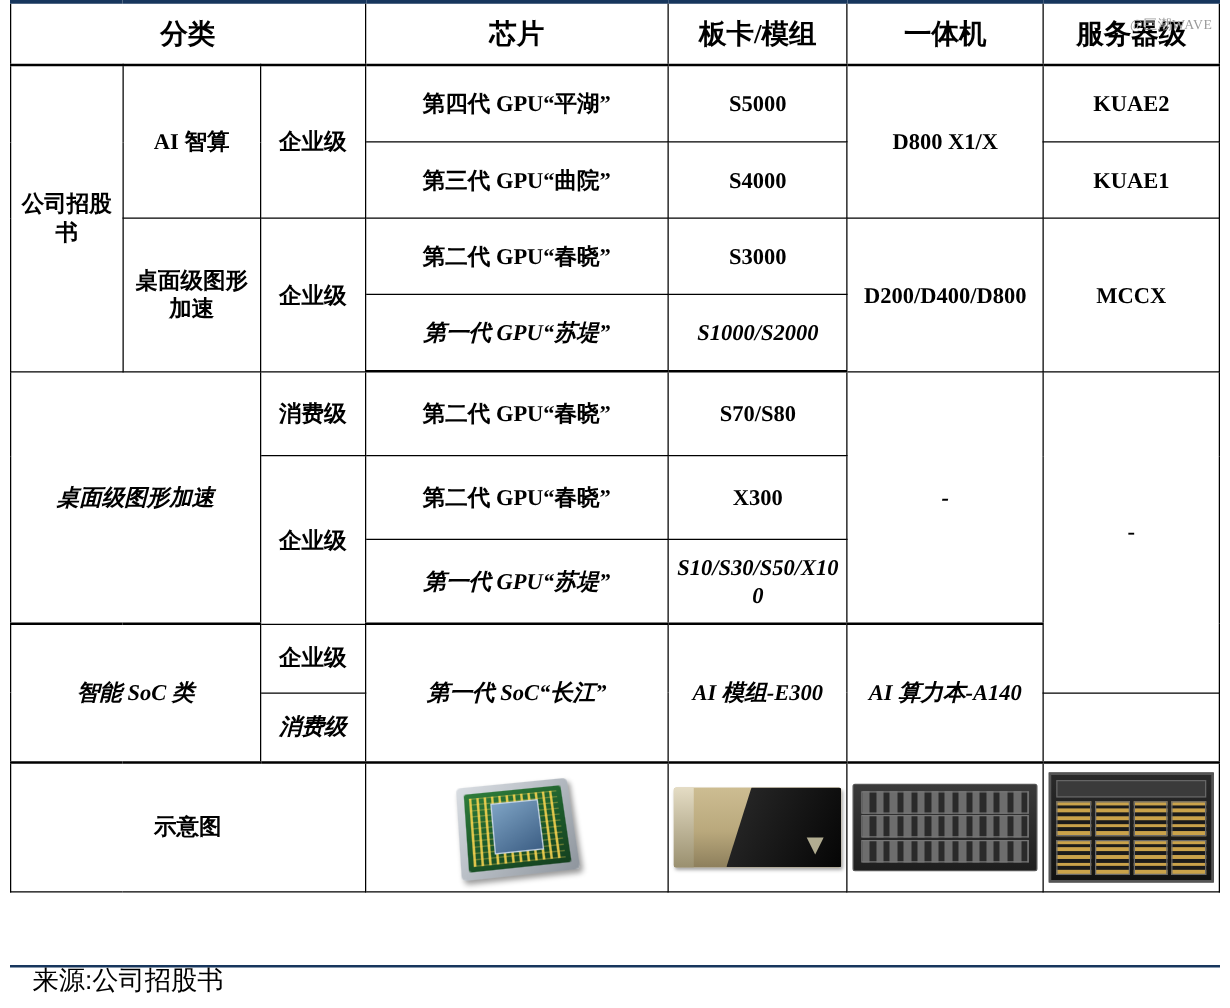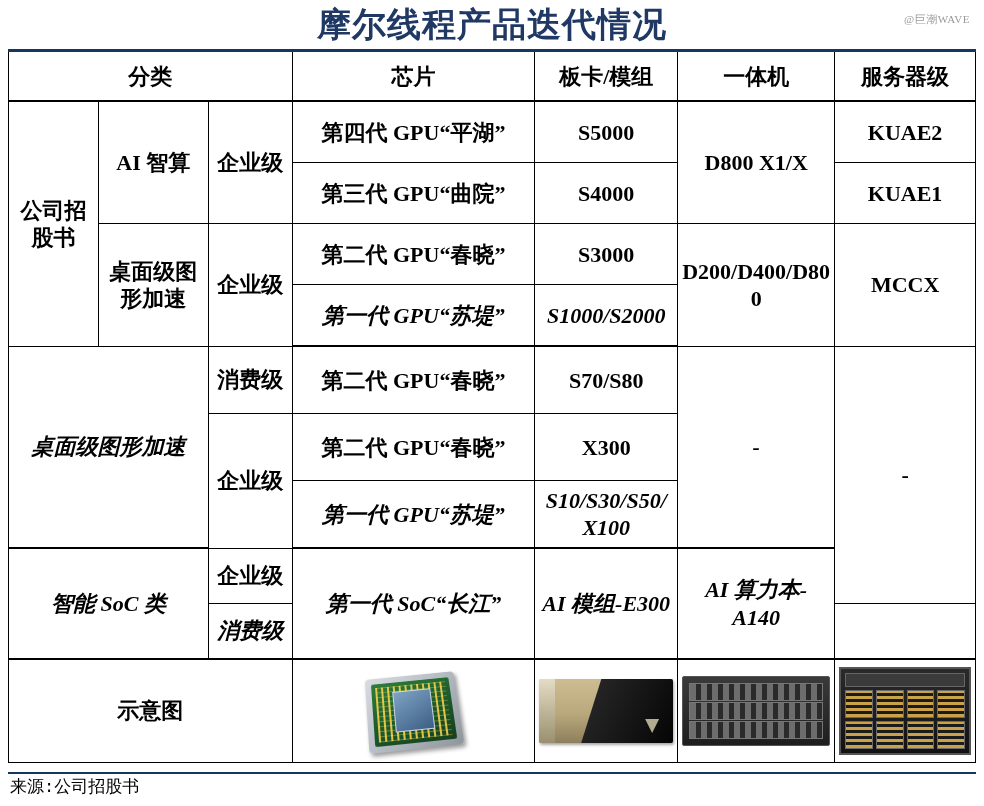--- a/index.html
+++ b/index.html
@@ -44,21 +44,21 @@
   table.main {
     border-collapse: collapse;
     width: 968px;
     margin: 0 8px;
     table-layout: fixed;
   }
   table.main td, table.main th {
     border: 1px solid #000000;
     text-align: center;
     vertical-align: middle;
-    font-size: 22px;
+    font-size: 18px;
     font-weight: bold;
     padding: 3px 4px;
     line-height: 1.25;
     word-break: break-word;
   }
   table.main thead td {
     font-size: 22px;
     height: 42px;
   }
   .topline {
@@ -189,41 +189,40 @@
     grid-column: 1 / -1;
     background: #3b3b3b;
     border: 1px solid #666;
   }
   .rack .cell {
     background: repeating-linear-gradient(0deg,#caa24a 0 3px,#1b1b1b 3px 6px);
     border: 1px solid #6a6a6a;
   }
   #source {
     position: absolute;
-    left: 10px;
+    left: 26px;
     bottom: 8px;
-    font-size: 17px;
-    font-family: Liberation Mono, monospace;
+    font-size: 21px;
+    font-family: Liberation Sans, sans-serif;
   }
   #bottomrule {
     position: absolute;
     left: 8px;
     right: 8px;
     bottom: 32px;
     border-top: 2px solid #17365d;
   }
 </style>
 </head>
 <body>
 
 <div id="page">
 
   <div id="watermark">@巨潮WAVE</div>
 
-  <div id="title">摩尔线程产品迭代情况</div>
 
   <table class="main">
     <colgroup>
       <col style="width:88px">
       <col style="width:108px">
       <col style="width:82px">
       <col style="width:238px">
       <col style="width:140px">
       <col style="width:154px">
       <col style="width:138px">

